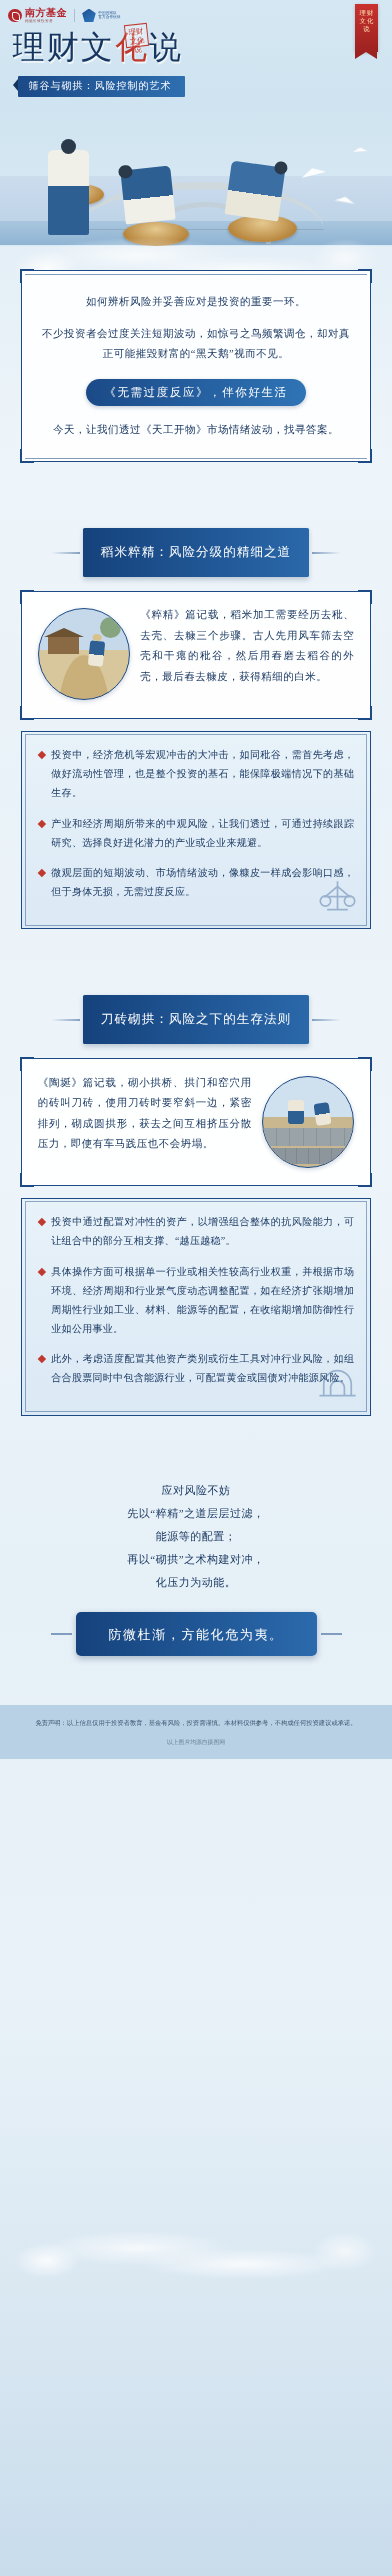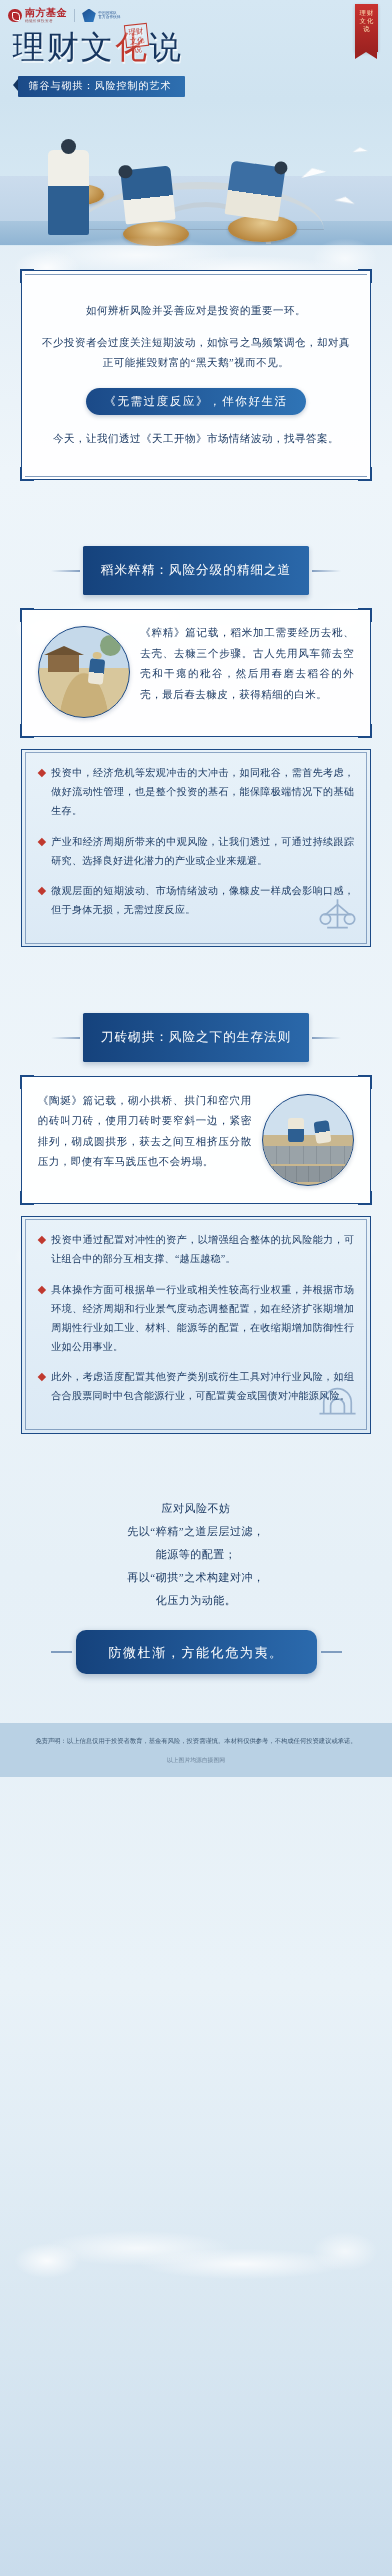--- a/index.html
+++ b/index.html
@@ -216,21 +216,21 @@
   .c1 { left: 300px; top: 45px; transform: rotate(-14deg); }
   .c2 { left: 332px; top: 73px; transform: rotate(10deg) scale(.8); }
   .c3 { left: 347px; top: 23px; transform: rotate(-4deg) scale(.6); }
 
   
   .frame {
     position: relative;
     margin: 0 21px;
     border: 1.6px solid #1c4a86;
     background: rgba(255,255,255,.9);
-    padding: 30px 18px;
+    padding: 21px 18px;
   }
   .frame::before, .frame::after {
     content: "";
     position: absolute;
     left: 2.6px; right: 2.6px;
     height: 0.5px;
     background: #1c4a86;
     opacity: .55;
   }
   .frame::before { top: 2.6px; }
@@ -408,21 +408,21 @@
     position: relative;
     display: block;
     margin: 18px auto 0 auto;
     width: 241px;
     background: linear-gradient(90deg,#15427c,#2b6aad);
     color: #fff;
     font-size: 13px;
     letter-spacing: 1.6px;
     text-align: center;
     padding: 8.4px 0;
-    border-radius: 10px;
+    border-radius: 5px;
     box-shadow: 0 2.6px 6.3px rgba(20,50,90,.28);
   }
   .final-banner::before,
   .final-banner::after {
     content: "";
     position: absolute; top: 50%;
     width: 21px; height: 1px; background: #1b4a88;
     transform: translateY(-50%);
   }
   .final-banner::before { left: -25px; }

